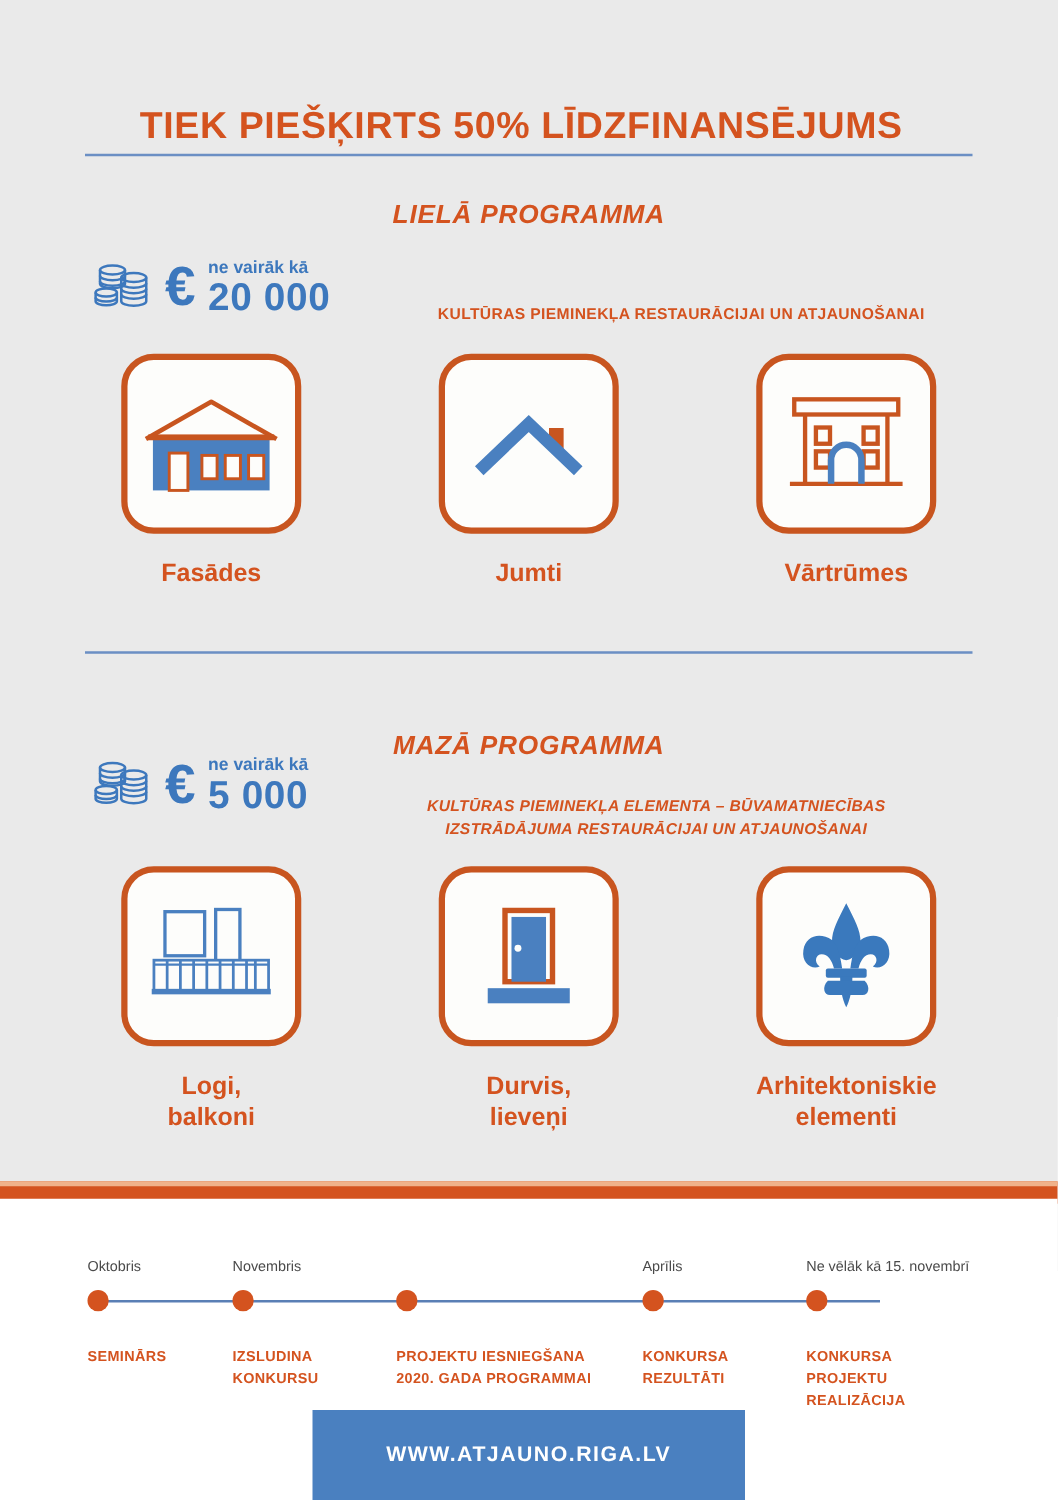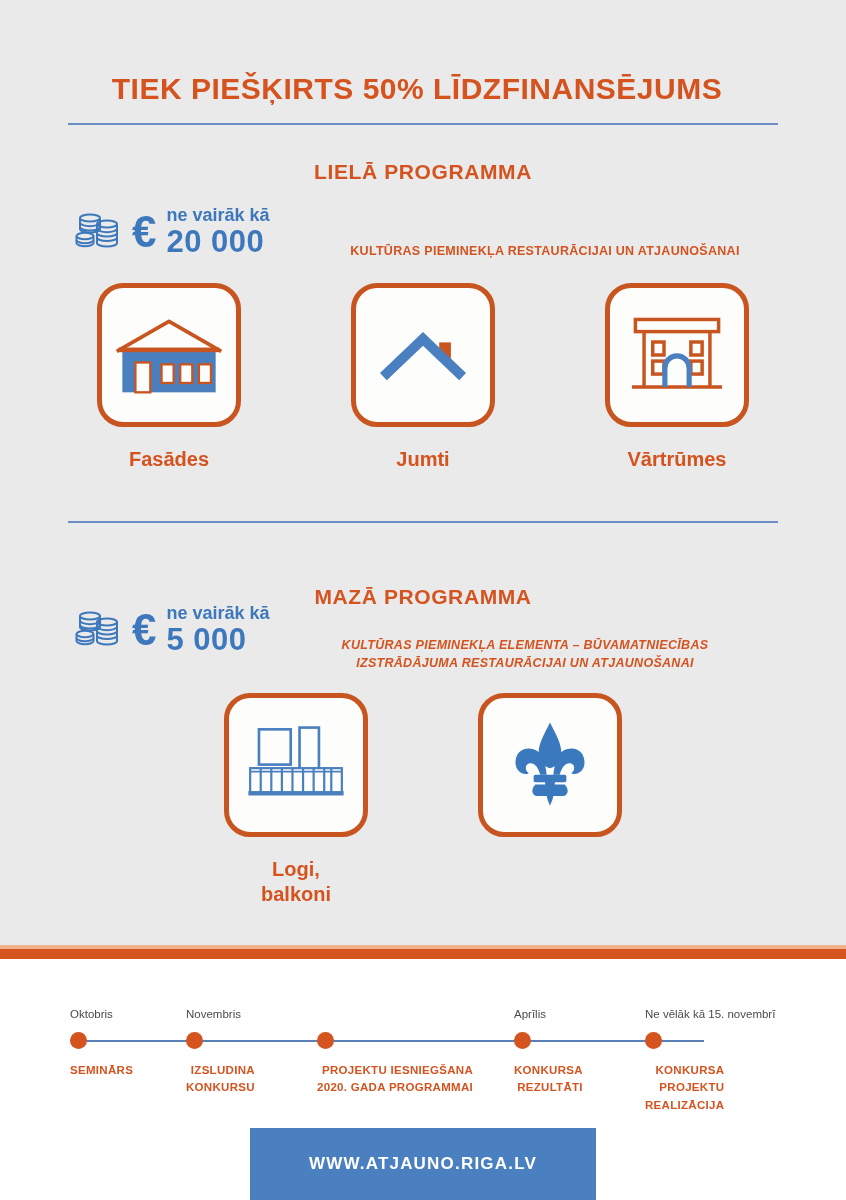--- a/index.html
+++ b/index.html
@@ -21,53 +21,53 @@
     background:#d4531f;
     border-top:4px solid #f0b28a;
   }
   .white-area{
     position:absolute;left:0;top:959px;width:846px;height:241px;
     background:#ffffff;
   }
 
   
   .main-title{
-    position:absolute;left:0;top:72px;width:834px;
+    position:absolute;left:0;top:84px;width:834px;
     text-align:center;
     color:#d4531f;
     font-size:30px;font-weight:bold;letter-spacing:.5px;
     white-space:nowrap;
   }
   .divider{
     position:absolute;left:68px;width:710px;height:2px;
     background:#6b8fc4;
   }
   .divider.top{top:123px;}
   .divider.mid{top:521px;}
 
   .section-title{
     position:absolute;left:0;width:846px;text-align:center;
-    color:#d4531f;font-size:21px;font-weight:bold;letter-spacing:.6px;
+    color:#d4531f;font-size:21px;font-weight:bold;letter-spacing:.6px;font-style:italic;
   }
   .section-title.one{top:160px;}
   .section-title.two{top:585px;}
 
   
   .amount-block{position:absolute;display:flex;align-items:center;}
   .amount-block.one{left:74px;top:206px;}
   .amount-block.two{left:74px;top:604px;}
 
   .coins{width:46px;height:44px;margin-right:12px;flex:none;}
   .euro{
     color:#3d78bd;font-size:44px;font-weight:bold;line-height:1;
     margin-right:10px;
   }
   .amount-text{line-height:1.05;}
   .amount-note{
-    color:#3d78bd;font-size:18px;font-weight:600;margin-bottom:1px;
+    color:#3d78bd;font-size:14px;font-weight:600;margin-bottom:1px;
   }
   .amount-value{
     color:#3d78bd;font-size:31px;font-weight:bold;letter-spacing:.5px;
     white-space:nowrap;
   }
 
   
   .purpose{
     position:absolute;text-align:center;color:#d4531f;
     font-size:12.5px;font-weight:bold;line-height:1.45;letter-spacing:.3px;margin-top:16px;
@@ -89,36 +89,36 @@
     border-radius:26px;
     display:flex;align-items:center;justify-content:center;
     box-sizing:border-box;
   }
   .icon-label{
     margin-top:20px;text-align:center;color:#d4531f;
     font-size:20px;font-weight:bold;line-height:1.25;
   }
 
   
-  .timeline{position:absolute;left:0;top:1000px;width:820px;height:130px;text-align:right;}
+  .timeline{position:absolute;left:0;top:1000px;width:820px;height:130px;}
   .tl-line{
     position:absolute;left:78px;top:40px;width:626px;height:2px;
     background:#5a7fb5;
   }
   .tl-item{position:absolute;width:160px;}
   .tl-month{
     color:#4a4a4a;font-size:11.5px;font-weight:500;
     position:absolute;top:-24px;left:0;white-space:nowrap;
   }
   .tl-dot{
     position:absolute;top:0;left:0;
     width:17px;height:17px;border-radius:50%;background:#d4531f;
   }
   .tl-label{
-    position:absolute;top:30px;left:0;
+    position:absolute;top:46px;left:0;
     color:#d4531f;font-size:11.5px;font-weight:bold;line-height:1.5;
     letter-spacing:.3px;
   }
 
   
   .banner{
     position:absolute;left:250px;top:1128px;width:346px;height:72px;
     background:#4a80c0;
     display:flex;align-items:center;justify-content:center;
   }
@@ -261,34 +261,48 @@
             <path d="M20 58 V86 M32 58 V86 M44 58 V86 M56 58 V86 M68 58 V86 M80 58 V86 M92 58 V86 M100 58 V86"></path>
             <path d="M8 62 H112" stroke-width="2"></path>
           </g>
           <rect x="6" y="84" width="108" height="5" fill="#4a80c0"></rect>
         </svg>
       </div>
       <div class="icon-label" style="white-space:pre-line">Logi,
 balkoni</div>
     </div>
 
+    <div class="icon-cell">
+      <div class="icon-card">
+        <svg viewBox="0 0 120 110" width="104" height="95">
+          <rect x="38" y="12" width="44" height="66" fill="none" stroke="#c8551f" stroke-width="5"></rect>
+          <rect x="44" y="18" width="32" height="60" fill="#4a80c0"></rect>
+          <circle cx="50" cy="47" r="3.2" fill="#fdfdfb"></circle>
+          <rect x="22" y="84" width="76" height="14" fill="#4a80c0"></rect>
+        </svg>
+      </div>
+      <div class="icon-label" style="white-space:pre-line">Durvis,
+lieveņi</div>
+    </div>
 
     <div class="icon-cell">
       <div class="icon-card">
         <svg viewBox="0 0 120 120" width="98" height="98">
           <g fill="#3a79bd">
             <path d="M60 8 C52 24 46 34 46 46 C46 56 52 62 60 64 C68 62 74 56 74 46 C74 34 68 24 60 8 Z"></path>
             <path d="M46 44 C34 36 20 40 18 54 C16 66 26 74 34 70 C28 66 30 58 36 58 C42 58 46 64 48 72 L56 72 C54 58 52 50 46 44 Z"></path>
             <path d="M74 44 C86 36 100 40 102 54 C104 66 94 74 86 70 C92 66 90 58 84 58 C78 58 74 64 72 72 L64 72 C66 58 68 50 74 44 Z"></path>
             <rect x="40" y="72" width="40" height="9" rx="2"></rect>
             <path d="M54 80 L66 80 C66 92 64 102 60 110 C56 102 54 92 54 80 Z"></path>
             <path d="M42 84 C36 90 38 98 44 98 L76 98 C82 98 84 90 78 84 Z"></path>
           </g>
         </svg>
       </div>
+      <div class="icon-label" style="white-space:pre-line">Arhitektoniskie
+elementi</div>
     </div>
 
   </div>
 
   <div class="timeline">
     <div class="tl-line"></div>
 
     <div class="tl-item" style="left:70px;top:32px;">
       <div class="tl-month">Oktobris</div>
       <div class="tl-dot"></div>

